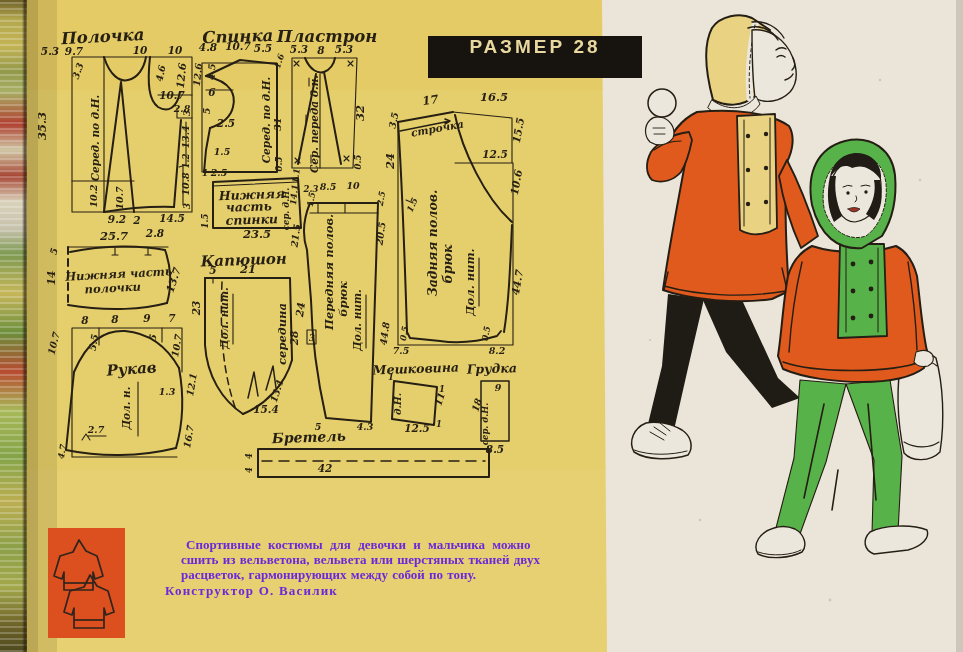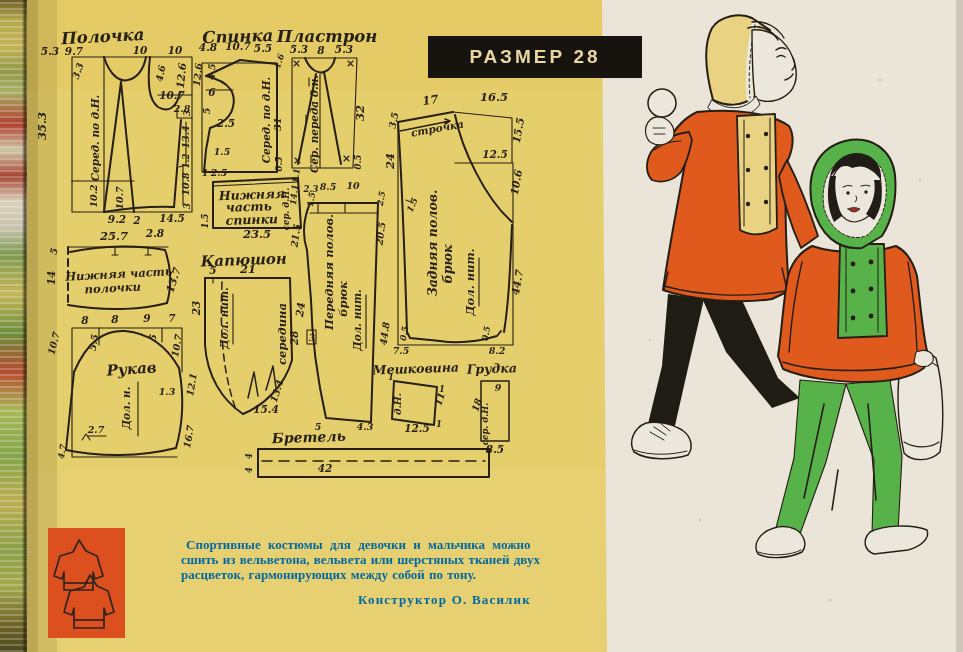--- a/index.html
+++ b/index.html
@@ -11,32 +11,32 @@
       #a8b065 14%,#b04030 19%,#cfc6a4 23%,#a84836 27%,#d9d2ba 31%,#c8c2ae 35%,
       #7d9a50 39%,#c6b65a 45%,#6d8f3c 51%,#b64c30 57%,#a8b858 63%,#84a448 70%,
       #bcae52 77%,#8ca047 84%,#a3a84b 90%,#6d6128 96%,#4e4a1e 100%);}
   .edge-strip .weave{position:absolute;inset:0;
     background:repeating-linear-gradient(0deg,rgba(255,255,255,.22) 0 2px,rgba(0,0,0,0) 2px 6px);}
   .edge-seam{position:absolute;left:22px;top:0;width:5px;height:652px;z-index:4;
     background:linear-gradient(90deg,rgba(40,32,10,0),rgba(40,32,10,.75) 60%,rgba(40,32,10,.35));}
   svg.art{position:absolute;left:0;top:0;z-index:2;}
   
   .banner{position:absolute;left:428px;top:36px;width:214px;height:42px;z-index:6;
-    background:#17140f;display:flex;align-items:center;justify-content:center;}
+    background:#17140f;display:flex;align-items:flex-start;justify-content:center;}
   .banner span{color:#e8d79e;font-weight:bold;font-size:19px;letter-spacing:3px;
     font-family:"Liberation Sans",sans-serif;}
   
   .footer{position:absolute;left:165px;top:537px;width:372px;z-index:6;
     font-family:"Liberation Serif",serif;font-size:13px;line-height:15.2px;
-    color:#0369a1;font-weight:bold;}
+    color:#6d28d9;font-weight:bold;}
   .footer .fl{white-space:nowrap;}
   .footer .ind{padding-left:21px;}
   .footer .ws1{word-spacing:4px;}
   .footer .ws2{word-spacing:1px;margin-left:16px;}
-  .footer .sig{text-align:right;padding-right:6px;letter-spacing:1.2px;margin-top:9px;}
+  .footer .sig{padding-right:6px;letter-spacing:1.2px;margin-top:0;}
   
   text{font-family:"DejaVu Serif",serif;font-style:italic;font-weight:bold;
        fill:#261f13;text-anchor:middle;}
   .t8{font-size:8.5px}.t9{font-size:9.5px}.t10{font-size:10.5px}.t11{font-size:11.5px}
   .t12{font-size:12.5px}.t14{font-size:14px}.t15{font-size:15px}.t16{font-size:16.5px}
   .pat path{stroke:#261f13;fill:none;stroke-linecap:round;stroke-linejoin:round;}
   .w1{stroke-width:1.1px}.w2{stroke-width:2px}.w15{stroke-width:1.5px}
   .dsh{stroke-dasharray:7 5}
 </style>
 </head>

